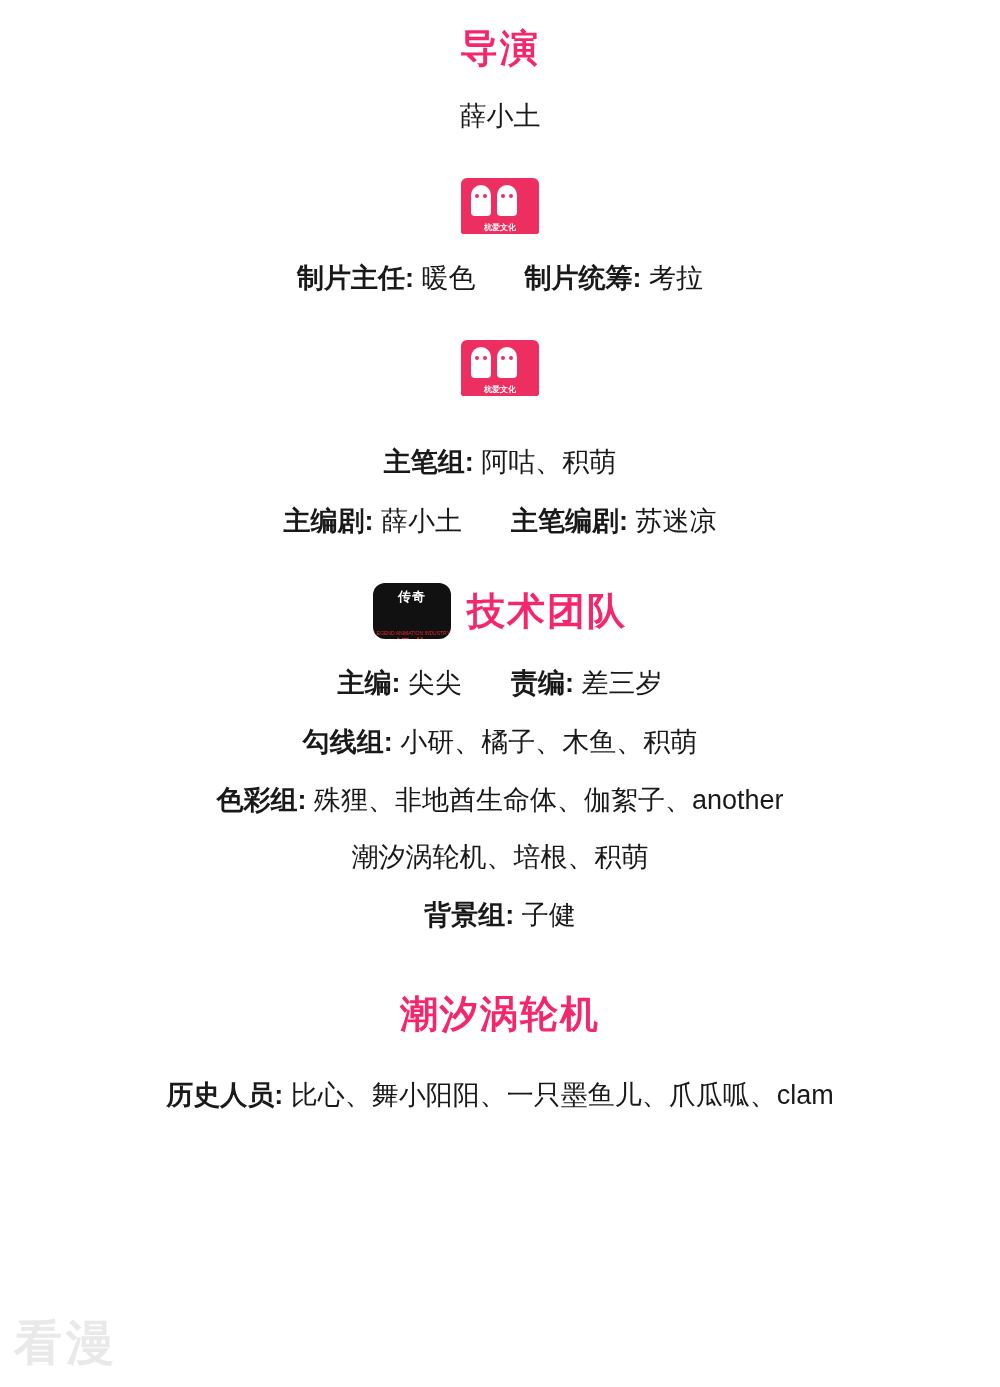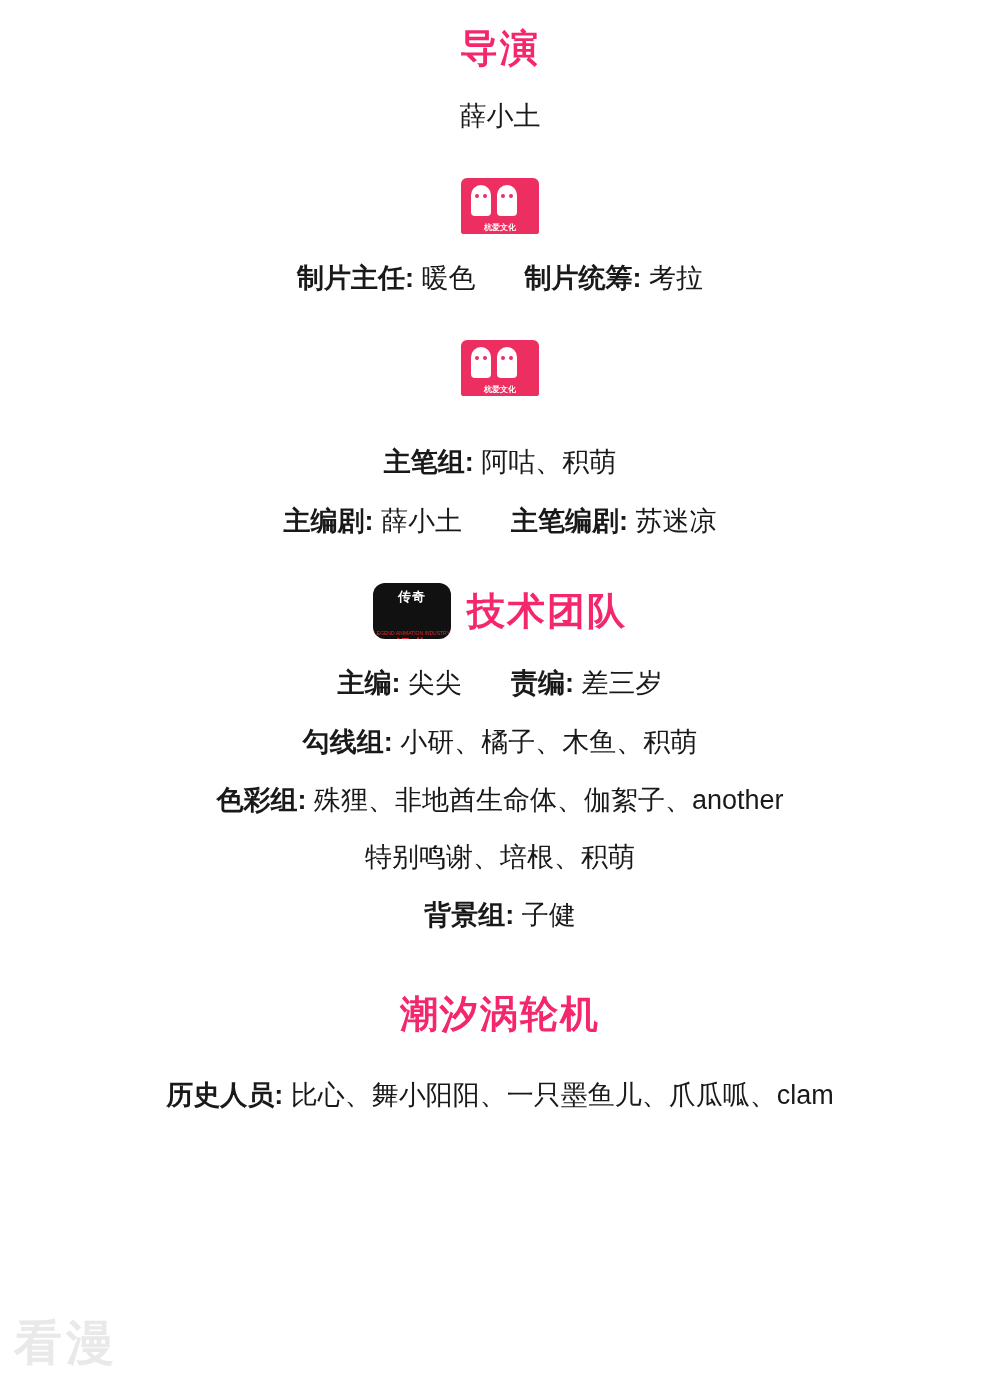--- a/index.html
+++ b/index.html
@@ -245,21 +245,21 @@
     <span class="lbl">勾线组:</span>
     <span>小研、橘子、木鱼、积萌</span>
   </div>
   <div style="height:22px"></div>
   <div class="credit-line">
     <span class="lbl">色彩组:</span>
     <span>殊狸、非地酋生命体、伽絮子、another</span>
   </div>
   <div style="height:20px"></div>
   <div class="credit-line">
-    <span>特别鸣谢、培根、积萌</span>
+    <span>潮汐涡轮机、培根、积萌</span>
   </div>
   <div style="height:22px"></div>
   <div class="credit-line">
     <span class="lbl">背景组:</span>
     <span>子健</span>
   </div>
 
   <div class="gap-lg"></div>
 
   <div class="section-title">潮汐涡轮机</div>

